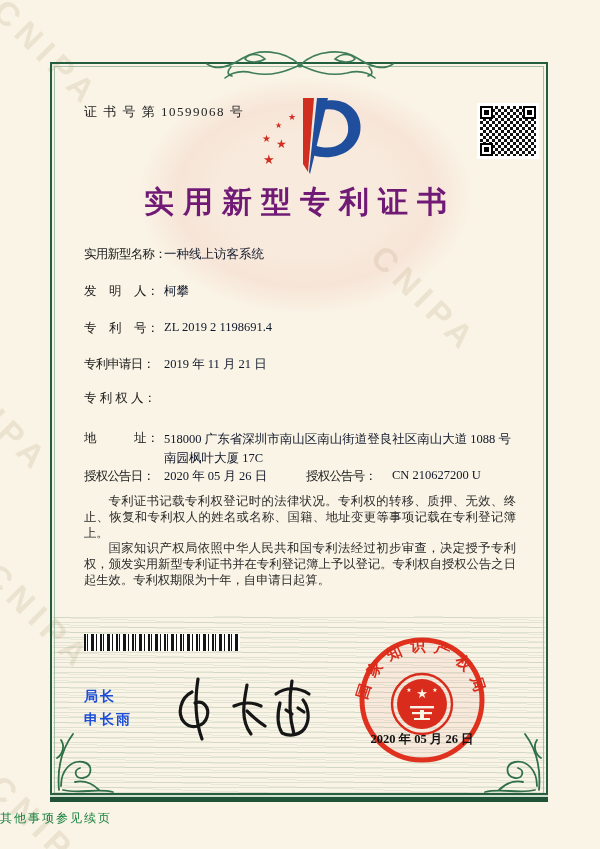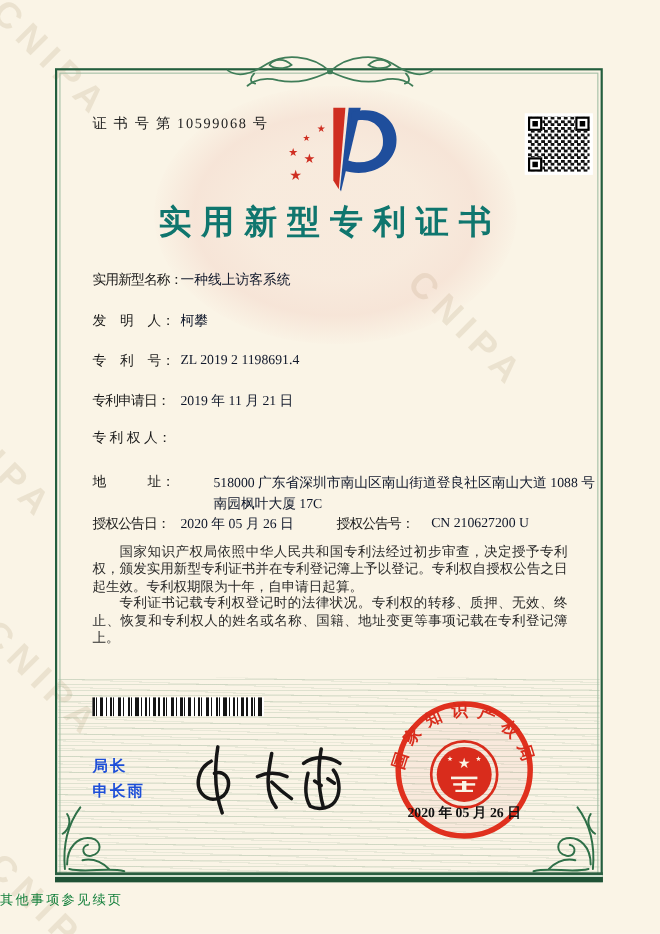--- a/index.html
+++ b/index.html
@@ -23,26 +23,26 @@
 
   
   .waves{position:absolute;left:53px;top:616px;width:492px;height:177px;
       background:
         repeating-linear-gradient(0deg, rgba(110,150,115,0.20) 0 1px, transparent 1px 5px),
         repeating-linear-gradient(2deg, rgba(110,150,115,0.12) 0 1px, transparent 1px 7px);}
 
   .cert-number{position:absolute;left:84px;top:103px;font-size:13px;color:#222;letter-spacing:1.5px;white-space:pre;}
 
   .title{position:absolute;left:0;right:0;top:182px;text-align:center;font-size:30px;
-      font-weight:700;letter-spacing:9px;color:#0f766e;}
+      font-weight:700;letter-spacing:9px;color:#701a75;}
 
   .flabel{position:absolute;font-size:12.5px;color:#1a1a1a;white-space:pre;}
   .fvalue{position:absolute;font-size:12.5px;color:#0f172a;white-space:pre;}
   .tight{letter-spacing:-0.8px;}
-  .addr{white-space:normal;width:354px;line-height:19px;margin-left:30px;}
+  .addr{white-space:normal;width:354px;line-height:19px;}
 
   .paras{position:absolute;left:84px;top:494px;width:432px;font-size:12.3px;line-height:15.8px;
       color:#2a2a2a;text-align:justify;}
   .paras p{margin:0;text-indent:2em;}
 
   .barcode{position:absolute;left:84px;top:634px;width:156px;height:17px;background:#fff;
       background-image:repeating-linear-gradient(90deg,#141414 0 2px,#fff 2px 3px,#141414 3px 4px,#fff 4px 7px,#141414 7px 10px,#fff 10px 12px,#141414 12px 13px,#fff 13px 16px);}
 
   .official-title{position:absolute;left:84px;top:688px;font-size:14px;font-weight:600;color:#1d4ed8;
       font-family:"Liberation Sans",sans-serif;letter-spacing:2px;}
@@ -163,22 +163,22 @@
 
   <span class="flabel" style="left:84px;top:430px">地　　　址：</span>
   <span class="fvalue addr" style="left:164px;top:430px">518000 广东省深圳市南山区南山街道登良社区南山大道 1088 号南园枫叶大厦 17C</span>
 
   <span class="flabel tight" style="left:84px;top:468px">授权公告日：</span>
   <span class="fvalue" style="left:164px;top:468px">2020 年 05 月 26 日</span>
   <span class="flabel tight" style="left:306px;top:468px">授权公告号：</span>
   <span class="fvalue" style="left:392px;top:468px">CN 210627200 U</span>
 
   <div class="paras">
+    <p>专利证书记载专利权登记时的法律状况。专利权的转移、质押、无效、终止、恢复和专利权人的姓名或名称、国籍、地址变更等事项记载在专利登记簿上。</p>
     <p>国家知识产权局依照中华人民共和国专利法经过初步审查，决定授予专利权，颁发实用新型专利证书并在专利登记簿上予以登记。专利权自授权公告之日起生效。专利权期限为十年，自申请日起算。</p>
-    <p>专利证书记载专利权登记时的法律状况。专利权的转移、质押、无效、终止、恢复和专利权人的姓名或名称、国籍、地址变更等事项记载在专利登记簿上。</p>
   </div>
 
   <div class="barcode"></div>
 
   <div class="official-title">局长</div>
   <div class="official-name">申长雨</div>
 
   <svg class="sig" width="150" height="68" viewBox="0 0 150 68">
     <g stroke="#161616" stroke-width="3.2" fill="none" stroke-linecap="round" stroke-linejoin="round">
       <path d="M20,16 C8,22 5,38 12,46 C19,54 32,51 35,41 C38,31 31,24 23,27"></path>

